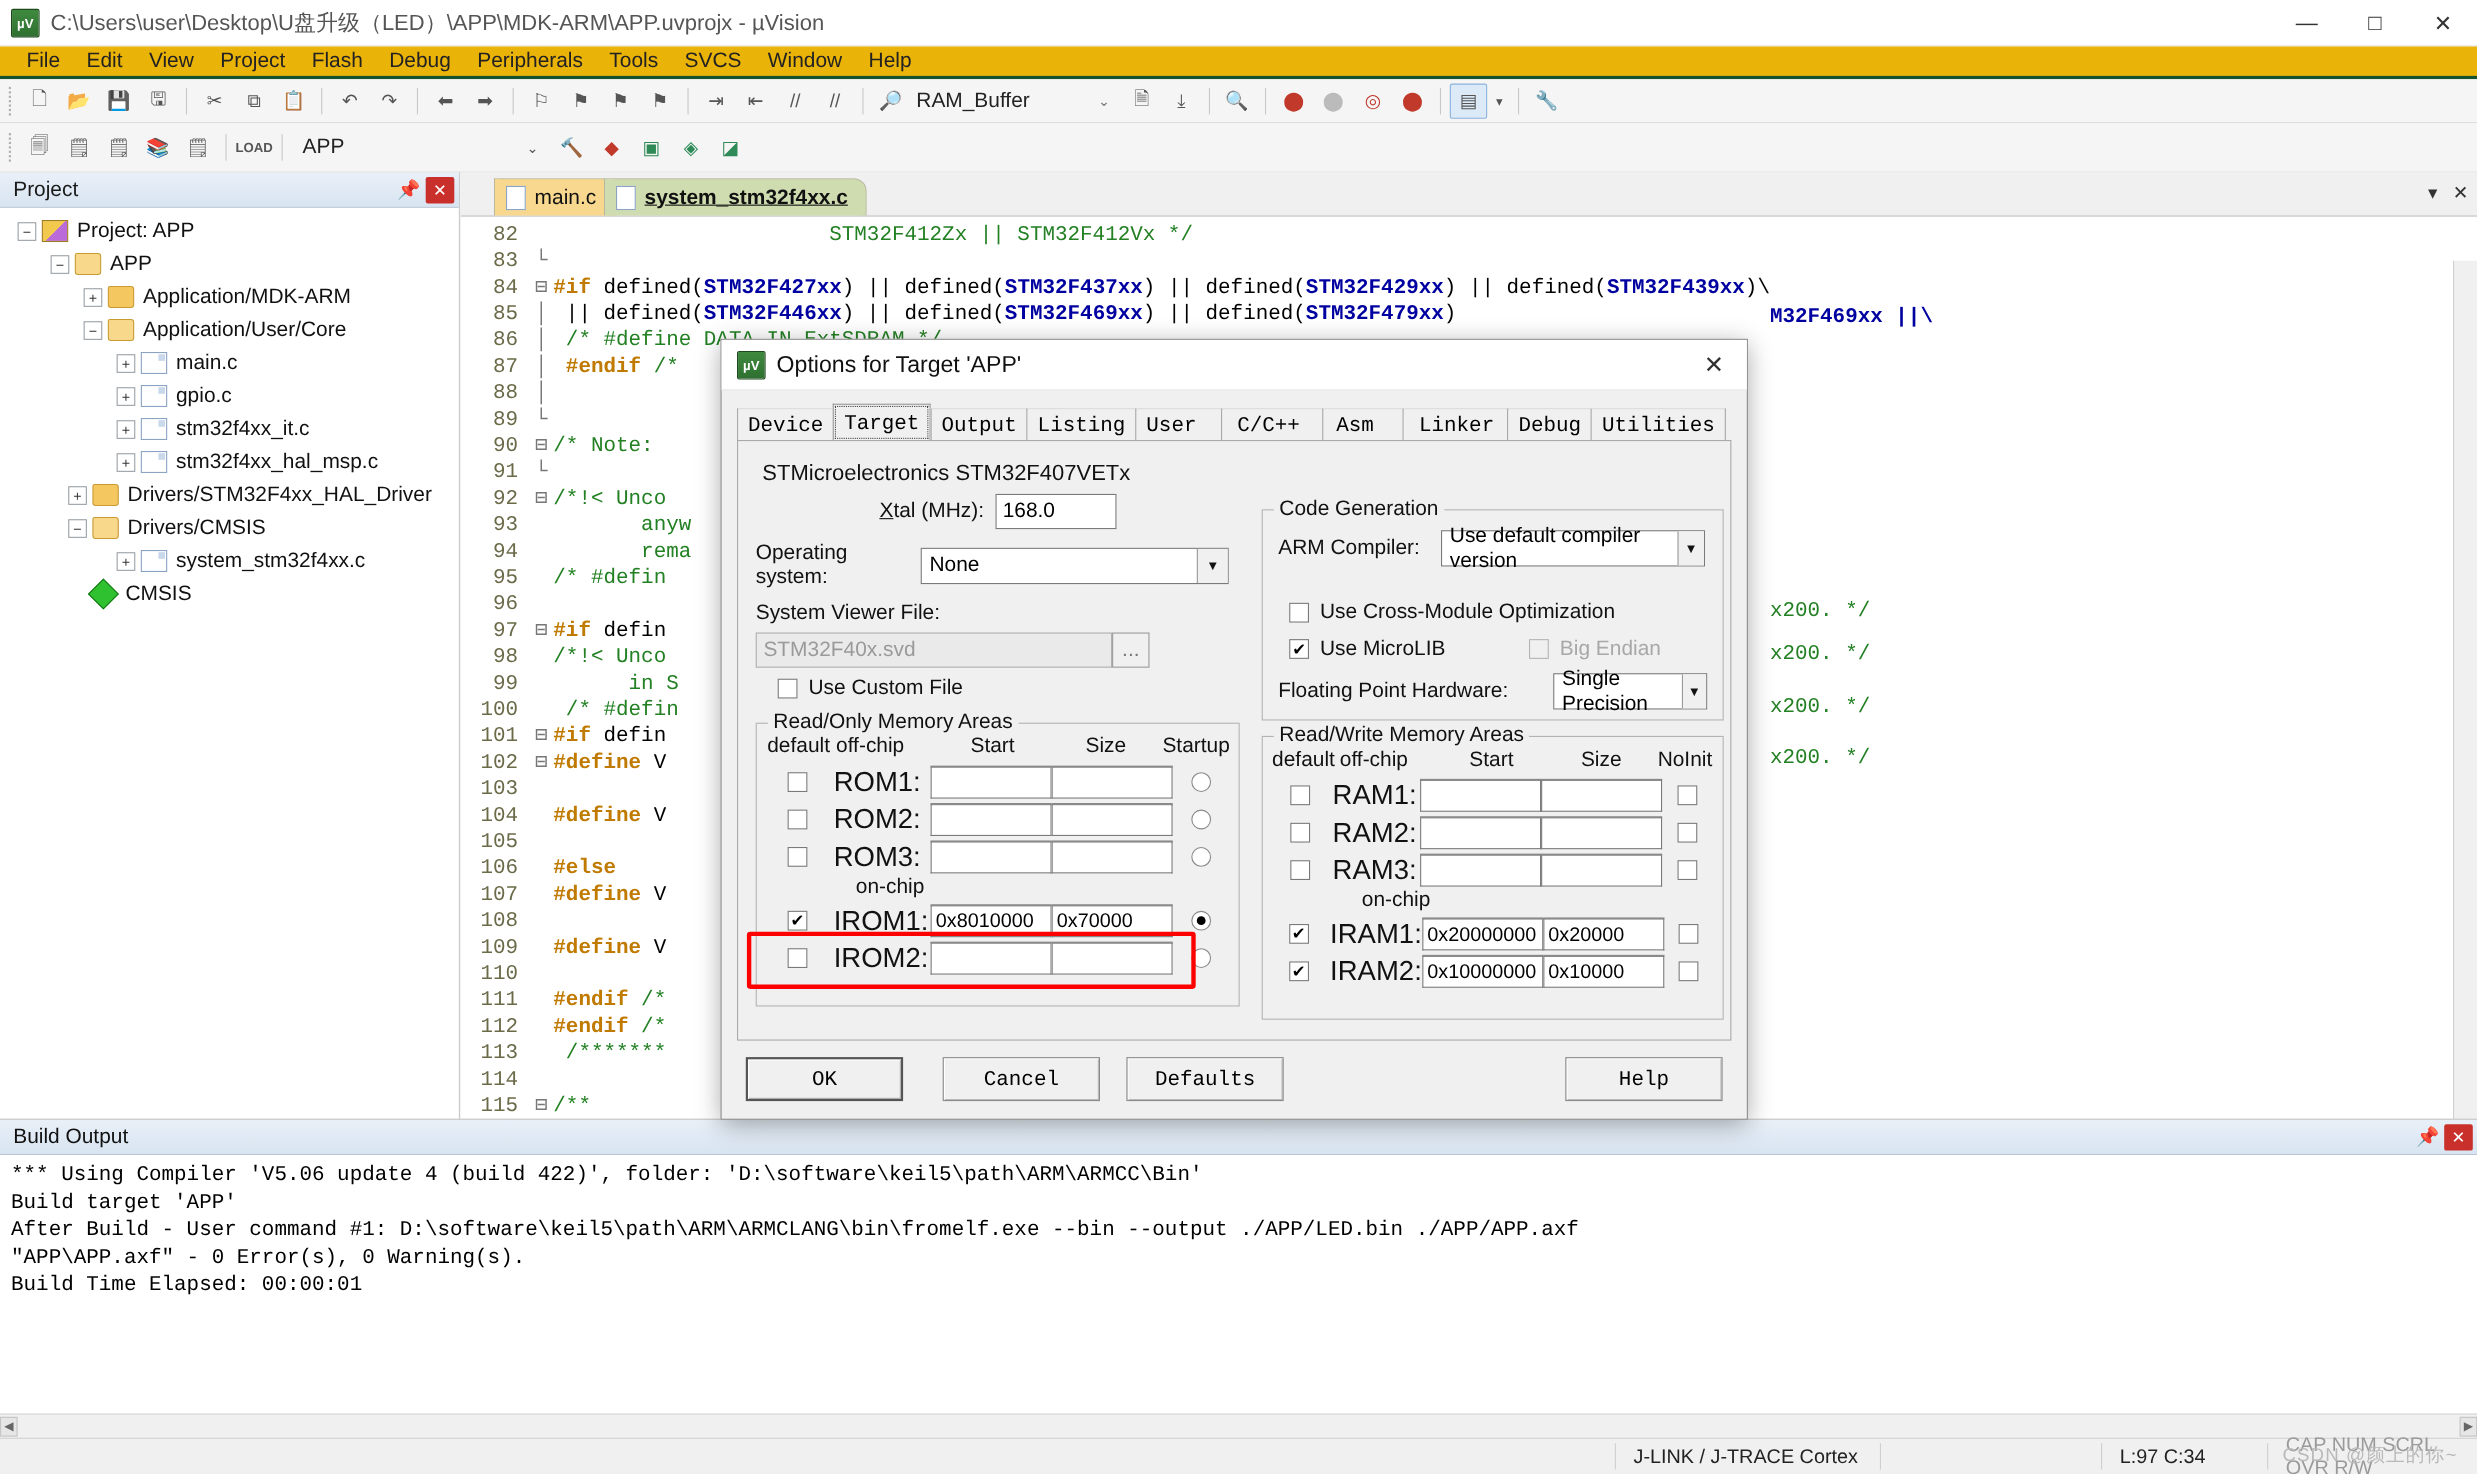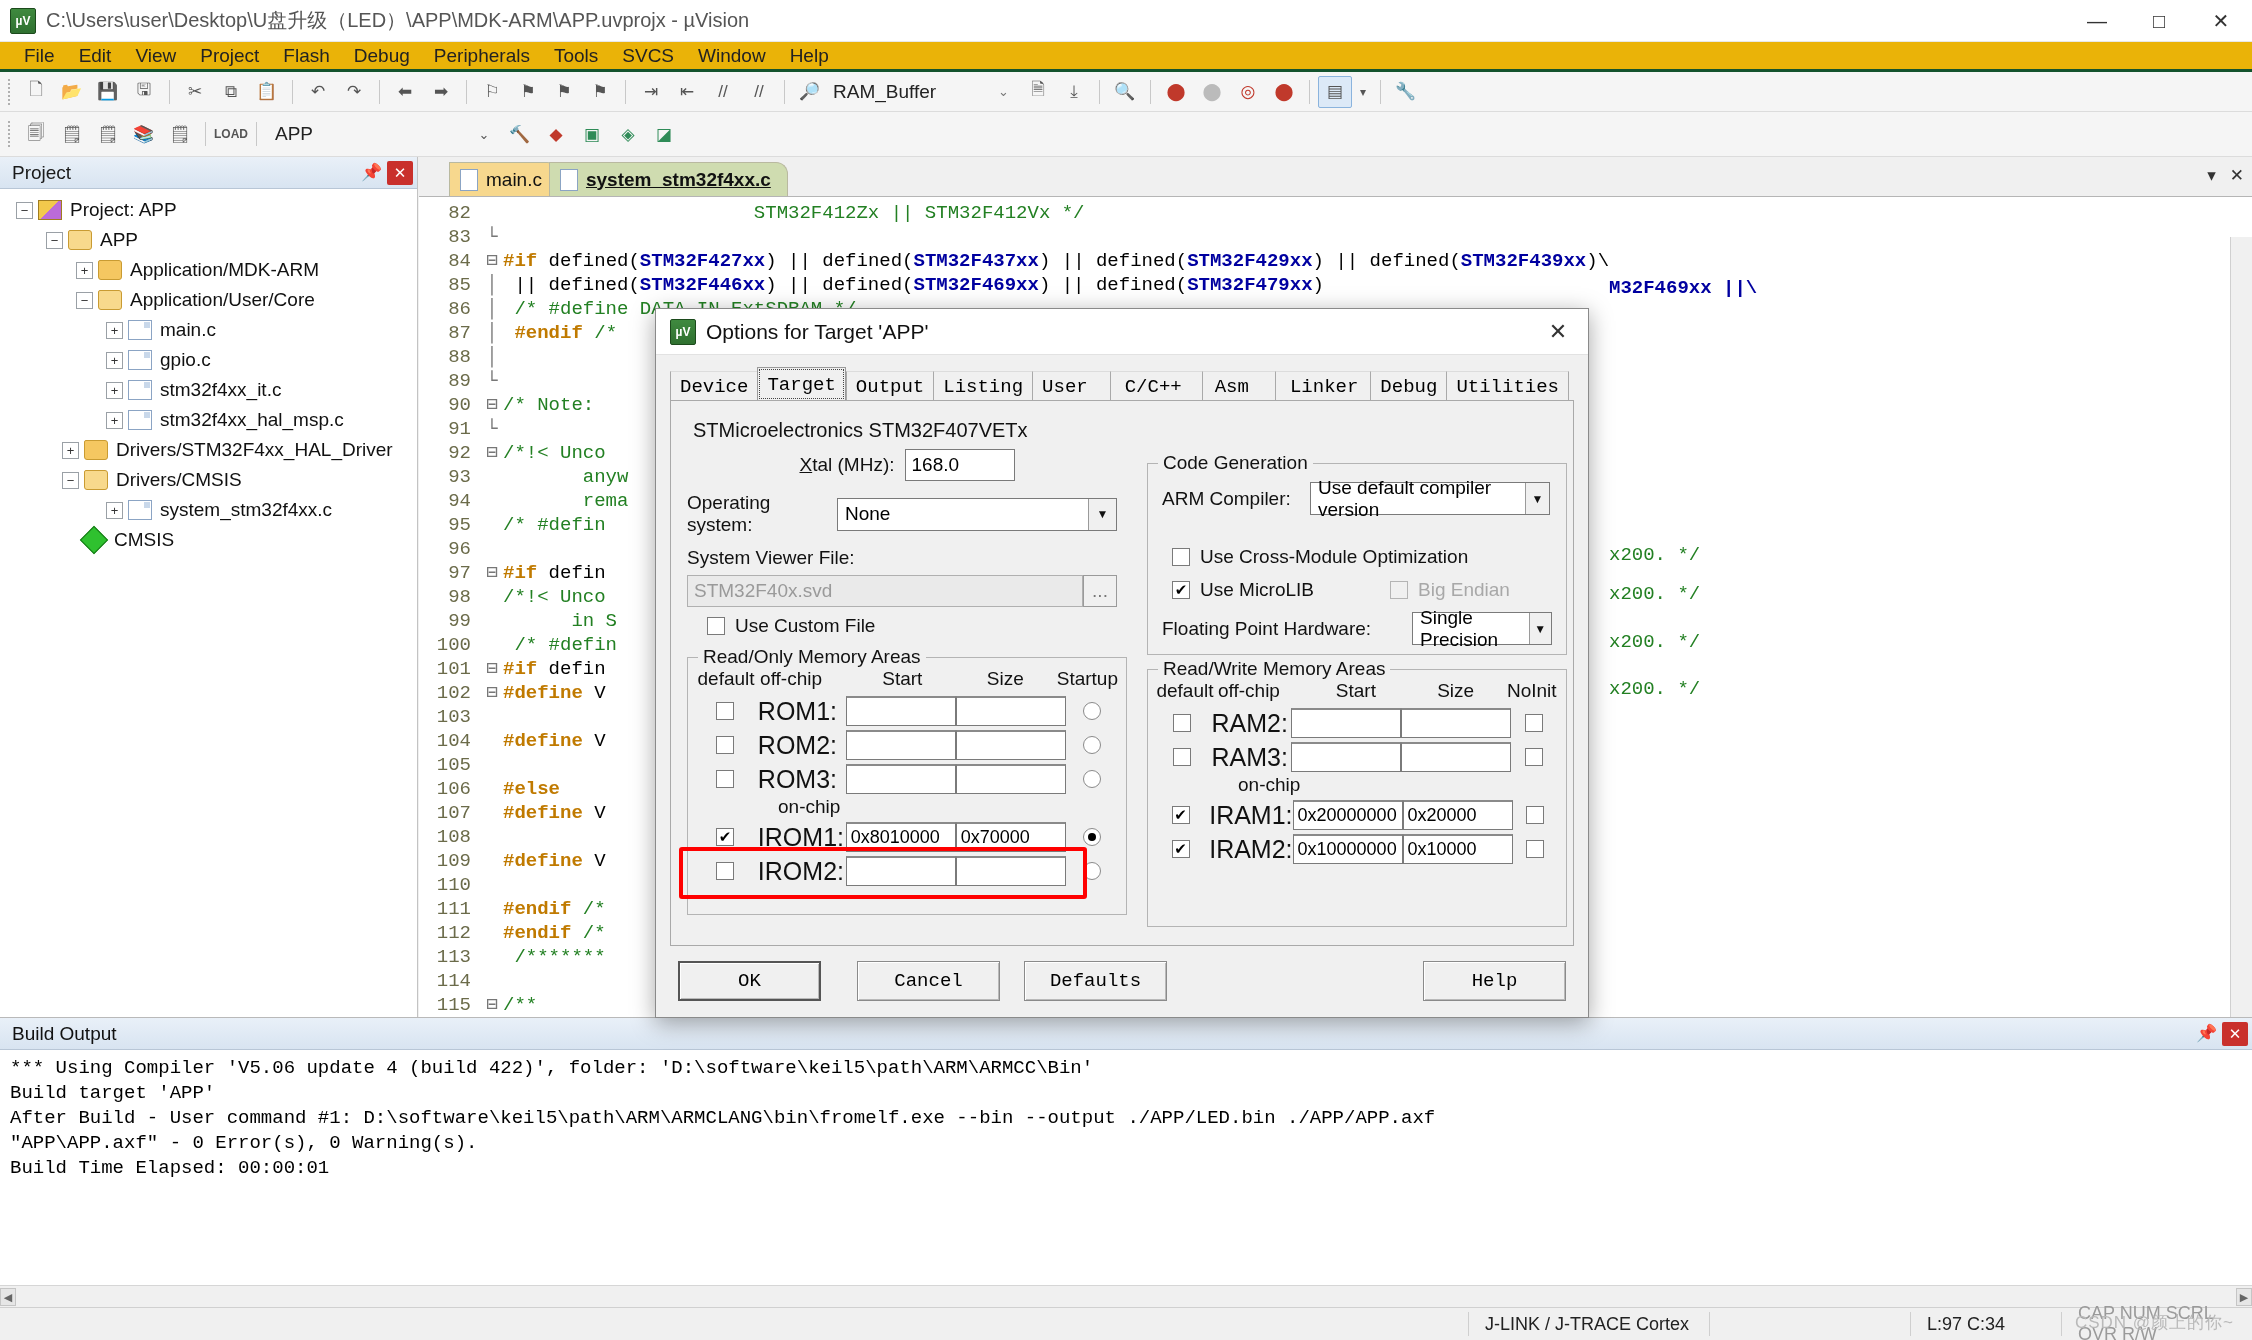--- a/index.html
+++ b/index.html
@@ -528,21 +528,21 @@
         </div>
         <div class="row">
           <span class="lbl" style="width:150px">Operating system:</span>
           <div class="combo" style="width:280px">
             <span>None</span>
             <span class="arrow">▼</span>
           </div>
         </div>
         <div class="lbl" style="margin:2px 0 6px 0">System Viewer File:</div>
         <div class="row" style="margin-bottom:8px">
-          <div class="fld grey" style="width:396px">STM32F40x.svd</div>
+          <div class="fld grey" style="width:324px">STM32F40x.svd</div>
           <div class="fld" style="width:34px;justify-content:center;background:#f0f0f0;color:#777;border:1px solid #9a9a9a">...</div>
         </div>
         <div class="row" style="padding-left:20px">
           <span class="cbx"></span>
           <span class="lbl" style="margin-left:10px">Use Custom File</span>
         </div>
       </div>
 
       <div class="group" style="left:476px;top:62px;width:420px;height:192px">
         <span class="gtitle">Code Generation</span>
@@ -679,20 +679,35 @@
             <span style="width:104px">off-chip</span>
             <span style="width:118px;text-align:center">Start</span>
             <span style="width:118px;text-align:center">Size</span>
             <span style="width:62px;text-align:center">NoInit</span>
           </div>
 
           <div class="memrow">
             <span class="c-def">
                 <span class="cbx"></span>
               </span>
+            <span class="c-nm">RAM1:</span>
+            <span class="c-st">
+                <span class="minp"></span>
+              </span>
+            <span class="c-sz">
+                <span class="minp"></span>
+              </span>
+            <span class="c-en">
+                <span class="cbx"></span>
+              </span>
+          </div>
+          <div class="memrow">
+            <span class="c-def">
+                <span class="cbx"></span>
+              </span>
             <span class="c-nm">RAM2:</span>
             <span class="c-st">
                 <span class="minp"></span>
               </span>
             <span class="c-sz">
                 <span class="minp"></span>
               </span>
             <span class="c-en">
                 <span class="cbx"></span>
               </span>

